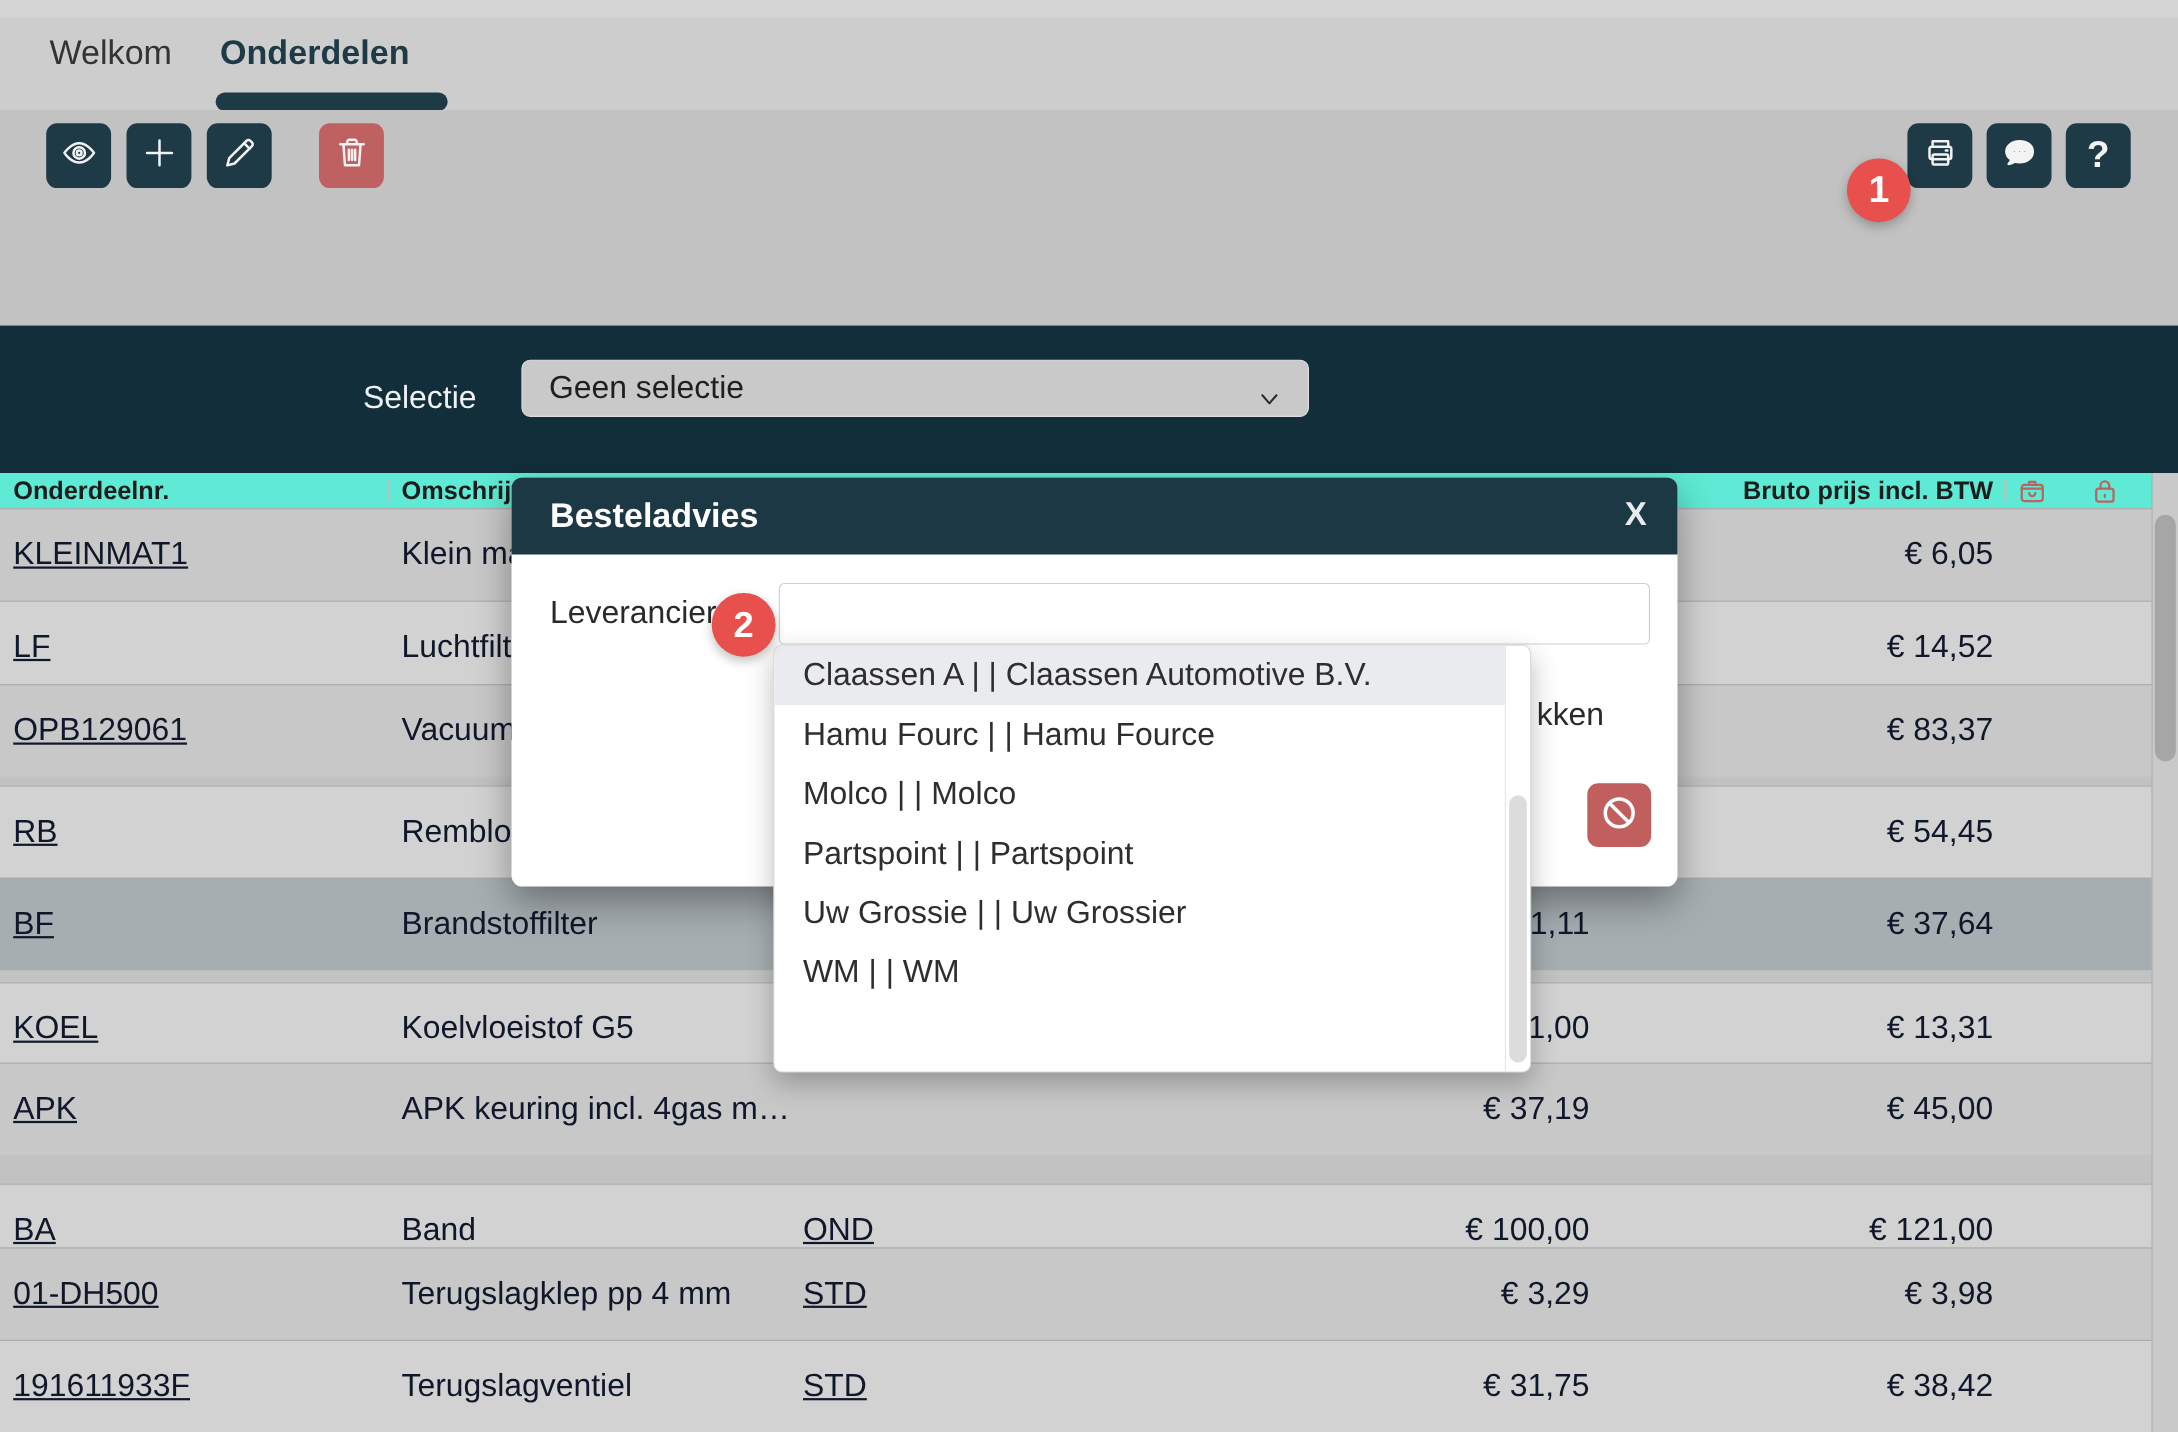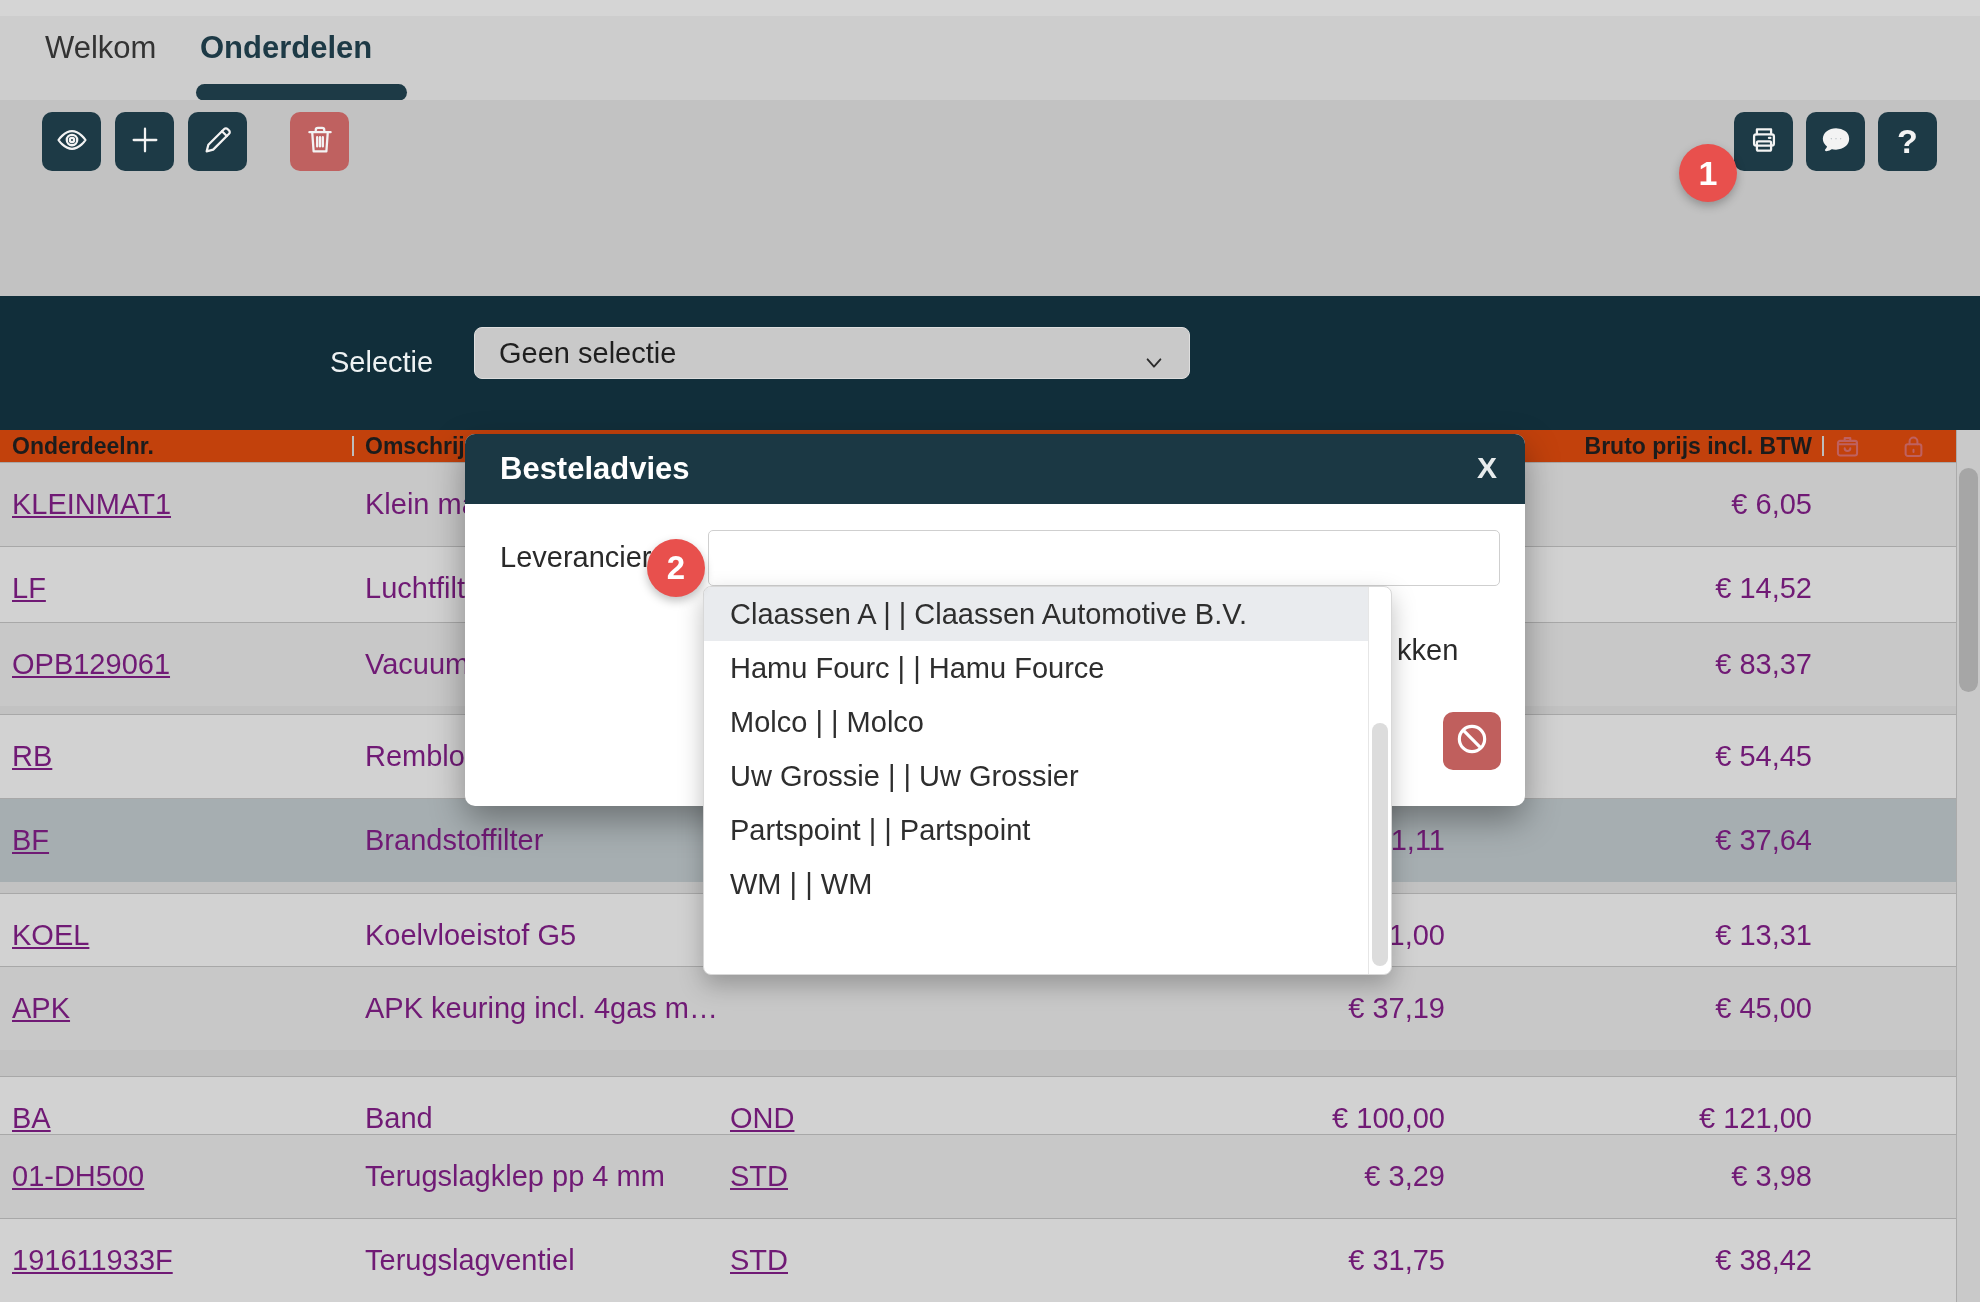--- a/index.html
+++ b/index.html
@@ -37,34 +37,34 @@
   .search-x svg,.search-mag svg{width:100%;height:100%;stroke:#3d3d3d;fill:none;stroke-width:1.8;stroke-linecap:round;}
   .found-text{position:absolute;left:1220px;top:219px;font-size:29px;color:#2b2b2b;}
   
   .selectbar{position:absolute;left:0;top:296px;width:1980px;height:136px;background:#112e3a;}
   .select-label{position:absolute;left:330px;top:50px;font-size:29px;color:#eef2f3;}
   .fake-select{position:absolute;left:474px;top:31px;width:716px;height:52px;background:#c9c9c9;
         border:1px solid #dedede;border-radius:8px;display:flex;align-items:center;padding:0 24px;cursor:pointer;}
   .fake-select .val{font-size:29px;color:#1f1f1f;}
   .fake-select svg{position:absolute;right:22px;top:24px;width:26px;height:22px;stroke:#2b2b2b;fill:none;stroke-width:2;stroke-linecap:round;stroke-linejoin:round;}
   
-  .thead{position:absolute;left:0;top:430px;width:1980px;height:32px;background:#c2410c;}
+  .thead{position:absolute;left:0;top:430px;width:1980px;height:32px;background:#5eead4;}
   .th{position:absolute;top:0;height:32px;line-height:32px;font-size:23px;font-weight:700;color:#1c1c1c;}
   .th.c1{left:12px;}
   .th.c2{left:365px;}
   .th.c5{right:168px;}
   .th-sep{position:absolute;top:6px;width:2px;height:20px;background:#bdbdbd;}
   .hicon{position:absolute;top:3px;width:27px;height:27px;cursor:pointer;}
   .hicon svg{width:100%;height:100%;stroke:#bf6160;fill:none;stroke-width:1.8;stroke-linecap:round;stroke-linejoin:round;}
   .rows{position:absolute;left:0;top:462px;width:1980px;height:840px;}
   .row{position:absolute;left:0;width:1956px;height:84px;border-top:1px solid #a8a8a8;}
   .r-odd{background:#c8c8c8;}
   .r-even{background:#d2d2d2;}
   .r-sel{background:#a6aeb1;}
-  .cell{position:absolute;top:0;height:83px;line-height:83px;font-size:29px;color:#701a75;white-space:nowrap;}
+  .cell{position:absolute;top:0;height:83px;line-height:83px;font-size:29px;color:#0f172a;white-space:nowrap;}
   .cell.nr{left:12px;text-decoration:underline;cursor:pointer;}
   .cell.oms{left:365px;}
   .cell.soort{left:730px;text-decoration:underline;cursor:pointer;}
   .cell.netto{right:511px;text-align:right;}
   .cell.bruto{right:144px;text-align:right;}
   
   .vscroll-line{position:absolute;left:1956px;top:430px;width:1px;height:872px;background:#ababab;}
   .vscroll-track{position:absolute;left:1957px;top:430px;width:23px;height:872px;background:#c9c9c9;}
   .vscroll-thumb{position:absolute;left:1959px;top:468px;width:19px;height:224px;border-radius:10px;background:#a6a6a6;cursor:pointer;}
   
@@ -272,21 +272,21 @@
       <span><svg viewBox="0 0 24 24" width="38" height="38" fill="none" stroke="#fff" stroke-width="2">
             <circle cx="12" cy="12" r="8"></circle>
             <path d="M6.6 6.6l10.8 10.8"></path>
           </svg></span>
     </div>
 
     <div class="dropdown">
       <div class="dd-item hl">Claassen A | | Claassen Automotive B.V.</div>
       <div class="dd-item">Hamu Fourc | | Hamu Fource</div>
       <div class="dd-item">Molco | | Molco</div>
+      <div class="dd-item">Partspoint | | Partspoint</div>
       <div class="dd-item">Uw Grossie | | Uw Grossier</div>
-      <div class="dd-item">Partspoint | | Partspoint</div>
       <div class="dd-item">WM | | WM</div>
       <div class="dd-sep"></div>
       <div class="dd-thumb"></div>
     </div>
   </div>
 
 </div>
 
 </body></html>

